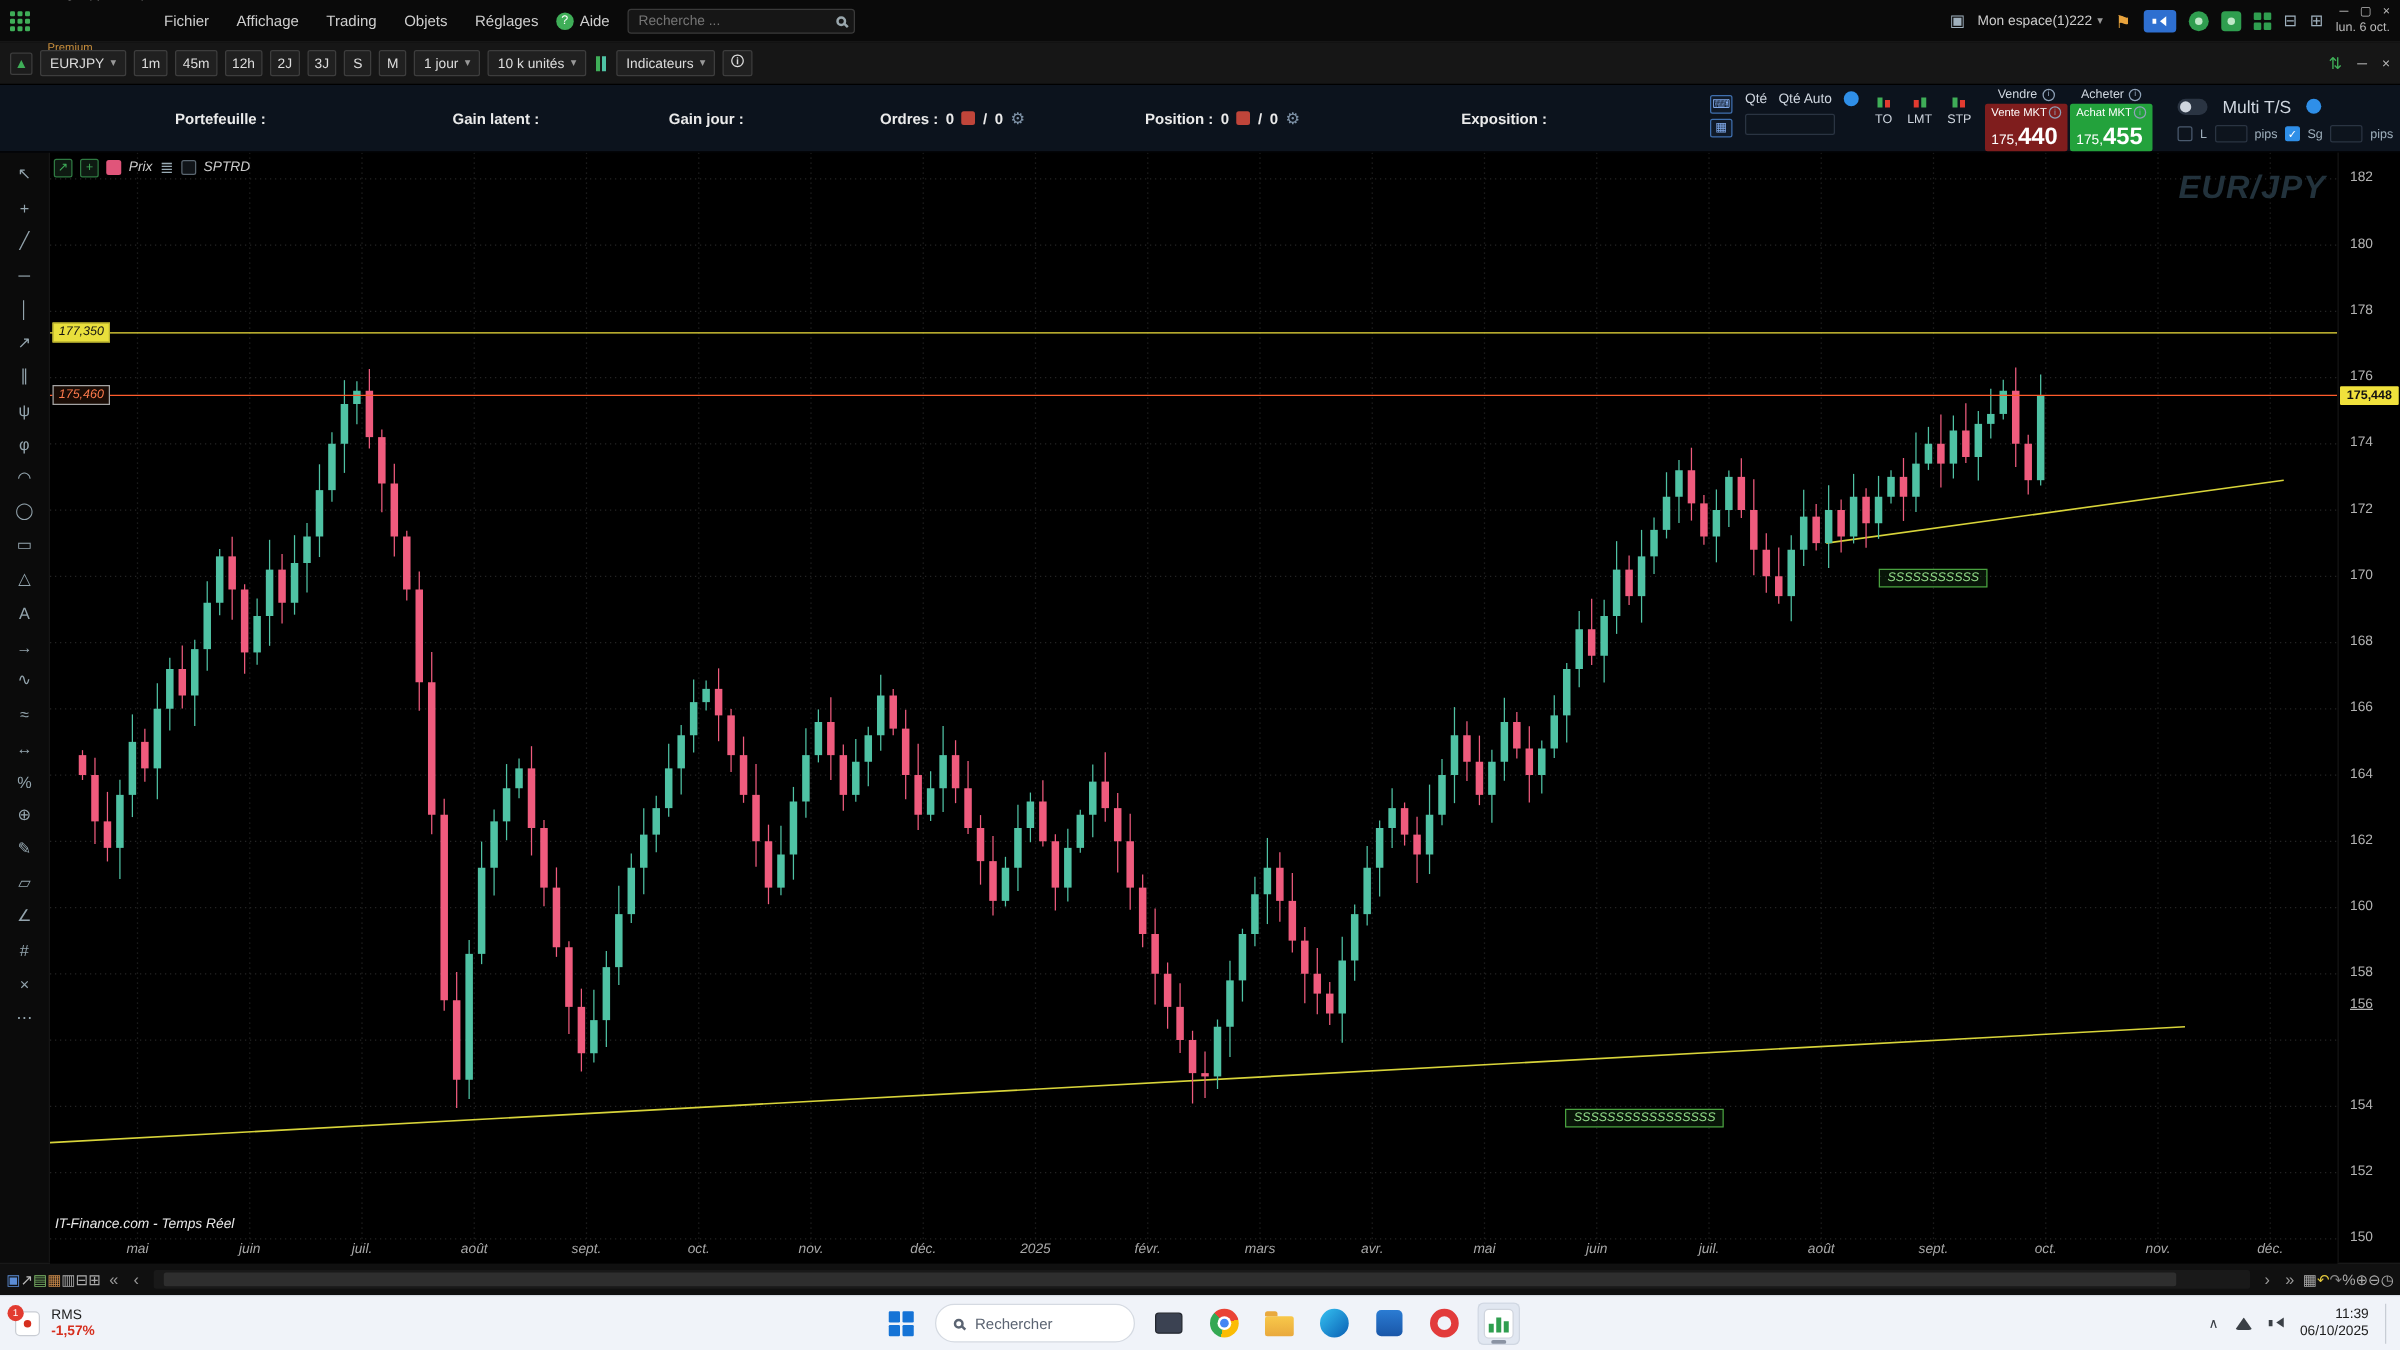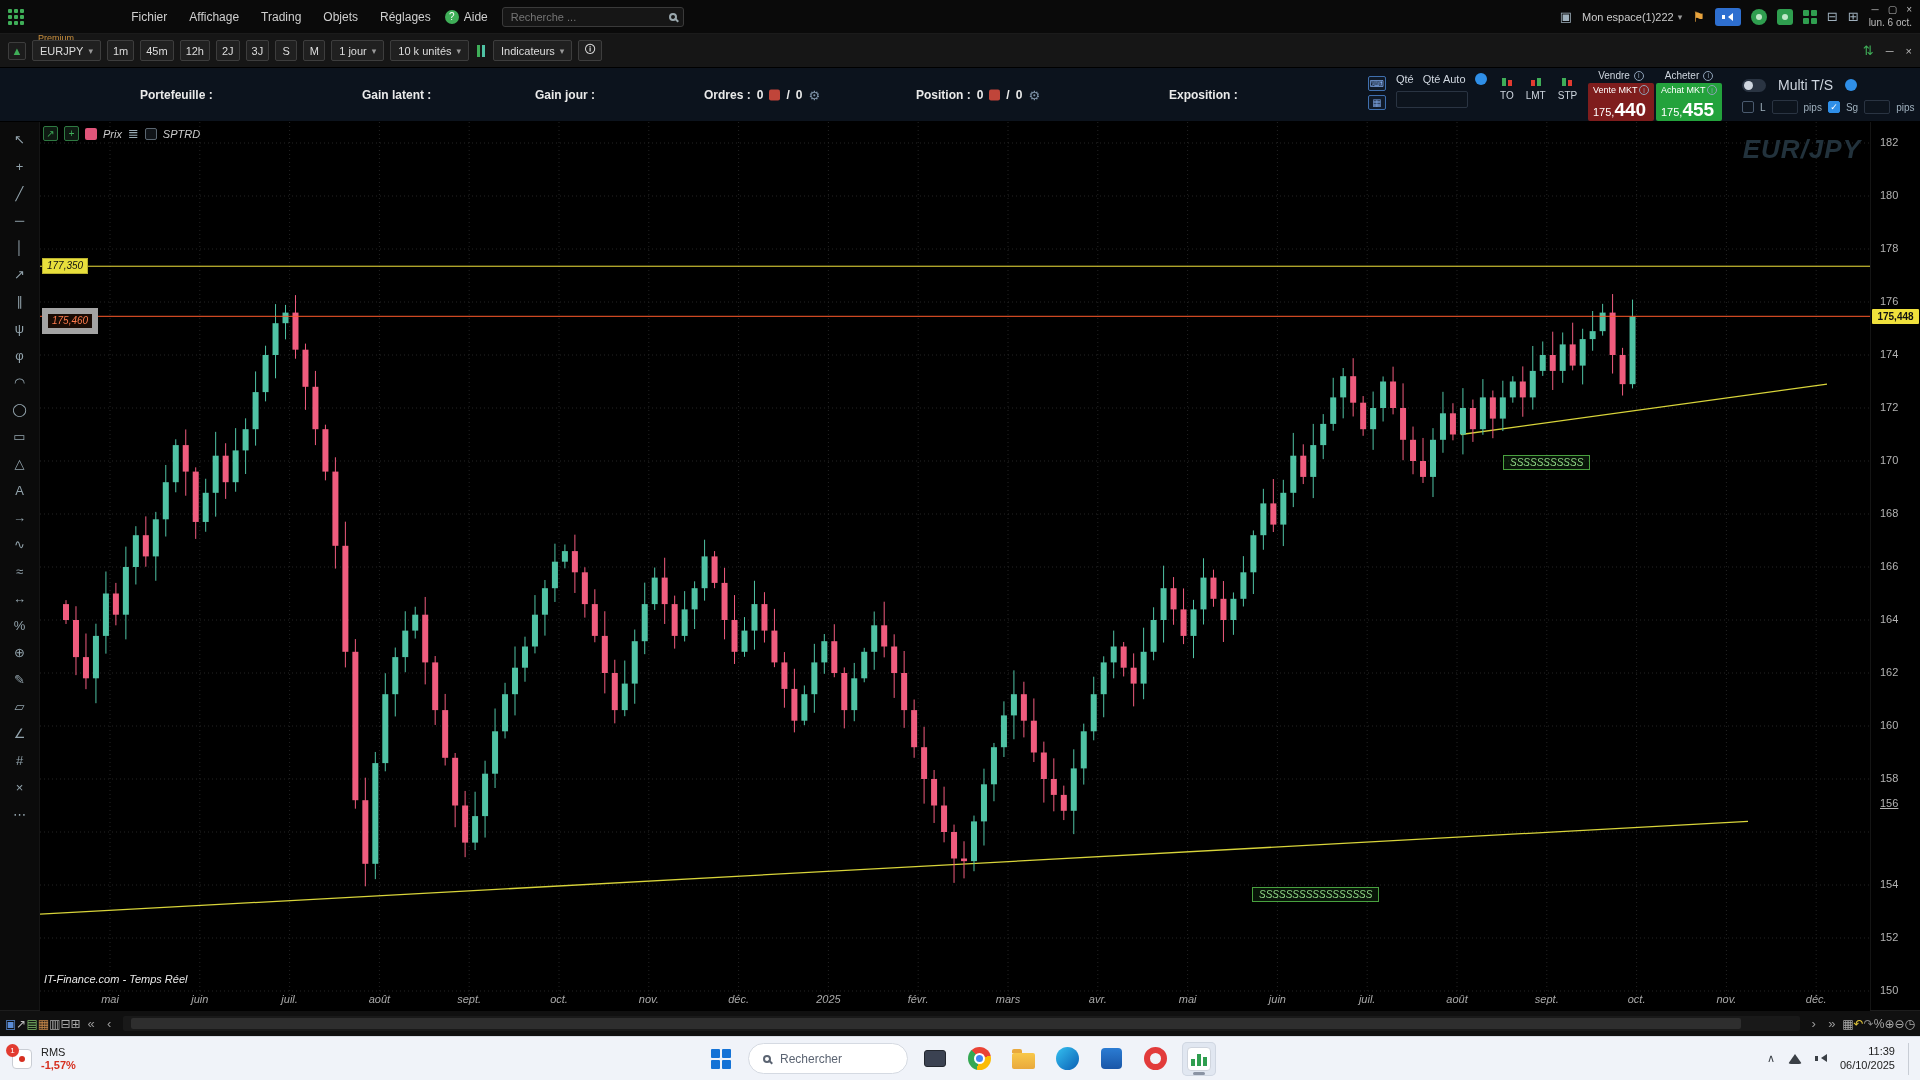--- a/index.html
+++ b/index.html
@@ -91,21 +91,21 @@
   #plot{position:relative;width:1830px;height:889px;background:#000;overflow:hidden;font-style:italic;}
   #chart-svg{position:absolute;left:0;top:0;}
   .watermark{position:absolute;top:12px;right:9px;font-size:26px;font-weight:bold;color:#22323c;letter-spacing:1px;}
   .chart-controls{position:absolute;top:4px;left:3px;display:flex;align-items:center;gap:6px;font-size:11px;color:#ccc;z-index:6;}
   .cc-btn{width:15px;height:15px;border:1px solid #2f7a42;color:#3fae58;display:flex;align-items:center;justify-content:center;font-size:10px;background:#0e1a12;border-radius:2px;}
   .pink-ico{width:12px;height:12px;background:#e0557a;border-radius:2px;display:inline-block;}
   .list-ico{color:#9aabb5;font-size:13px;}
   .cbx{width:12px;height:12px;border:1px solid #5a6670;background:#101418;display:inline-block;border-radius:2px;}
   .line-label{position:absolute;left:2px;font-size:10px;padding:0 4px;line-height:14px;z-index:5;white-space:nowrap;}
   .ll-yellow{background:#e8df3c;color:#111;border:1px solid #b9b12e;}
-  .ll-orange{background:#1a0c05;color:#ff7b4d;border:6px solid #a3a3a3;}
+  .ll-orange{background:#1a0c05;color:#ff7b4d;border:1px solid #a3a3a3;}
   .ann{position:absolute;font-size:10px;color:#8fd786;border:1px solid #49a13f;background:rgba(25,70,25,.3);padding:1px 6px;white-space:nowrap;z-index:4;}
   .xlab{position:absolute;top:871px;width:64px;margin-left:-32px;text-align:center;font-size:11px;color:#a9a9a9;}
   .itf{position:absolute;left:4px;top:851px;font-size:11px;color:#e8e8e8;z-index:5;}
   #price-axis{position:relative;width:50px;background:#000;border-left:1px solid #141414;font-size:11px;color:#b3b3b3;}
   .ylab{position:absolute;left:9px;}
   .price-tag{position:absolute;left:1px;width:47px;background:#f0e13c;color:#111;font-size:10px;text-align:center;line-height:15px;font-weight:bold;border-radius:1px;z-index:6;}
 
   
   #chart-footer{height:26px;background:#101010;border-top:1px solid #1d1d1d;display:flex;align-items:center;padding:0 5px;gap:3px;}
   .f-ico{width:19px;text-align:center;font-size:12px;line-height:1;cursor:pointer;}

